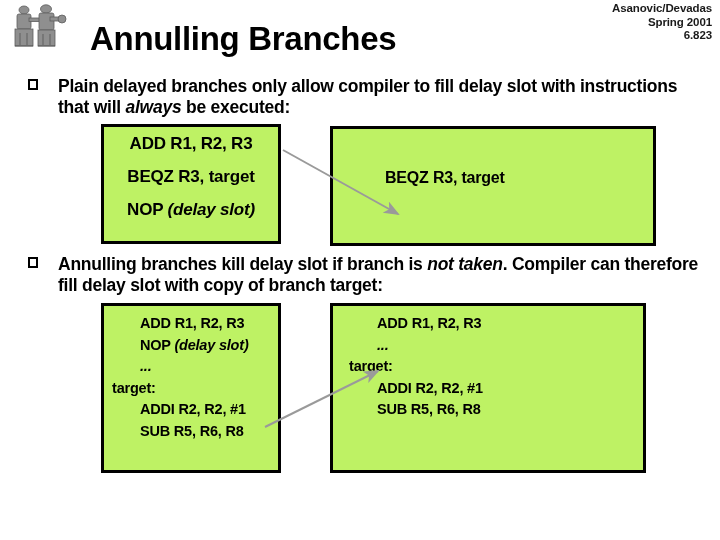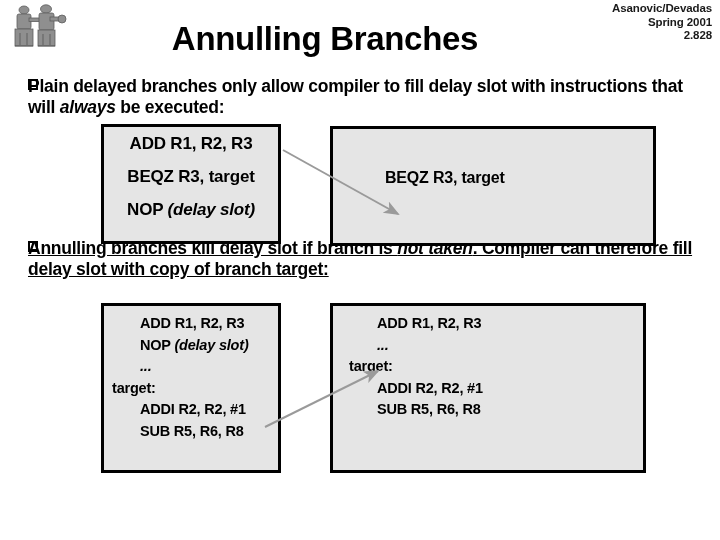--- a/index.html
+++ b/index.html
@@ -40,21 +40,20 @@
     line-height: 13.5px;
     color: #1a1a1a;
     letter-spacing: -0.1px;
     margin-left: 48px;
   }
   .slide-title {
     position: absolute;
     left: 90px;
     top: 20px;
     width: 470px;
-    text-align: center;
     font-size: 33px;
     font-weight: bold;
     letter-spacing: -0.3px;
     line-height: 38px;
     color: #000000;
   }
 
   
   .bullet {
     position: absolute;
@@ -64,36 +63,37 @@
     position: absolute;
     left: 0;
     top: 3px;
     width: 10px;
     height: 11px;
     border: 2px solid #000;
     box-sizing: border-box;
   }
   .bullet .btext {
     display: block;
+    margin-left: 30px;
     font-size: 17.5px;
     font-weight: bold;
     line-height: 21px;
     letter-spacing: -0.25px;
   }
   .bullet .btext i { font-style: italic; }
 
   #bullet-1 { left: 28px; top: 76px; width: 672px; }
-  #bullet-2 { left: 28px; top: 238px; width: 672px; text-decoration: underline; }
+  #bullet-2 { left: 28px; top: 254px; width: 672px; }
   #bullet-3 { left: 36px; top: 480px; width: 664px; }
 
   
   .codebox {
     position: absolute;
     border: 3px solid #000;
-    background: #e5e5e5;
+    background: #bef264;
     box-sizing: border-box;
   }
   .codeline {
     font-size: 15.5px;
     font-weight: bold;
     letter-spacing: -0.2px;
     white-space: pre;
     color: #000;
   }
   .codeline i { font-style: italic; }
@@ -154,21 +154,21 @@
         <line x1="21" y1="30" x2="21" y2="42"></line>
         <line x1="37" y1="31" x2="37" y2="42"></line>
         <line x1="44" y1="31" x2="44" y2="42"></line>
       </g>
     </svg>
   </div>
 
   <div class="credit">
     <div>Asanovic/Devadas</div>
     <div>Spring 2001</div>
-    <div>2.828</div>
+    <div>6.823</div>
   </div>
 
   <div class="slide-title">Annulling Branches</div>
 
   <div class="bullet" id="bullet-1">
     <span class="marker"></span>
     <span class="btext">Plain delayed branches only allow compiler to fill delay slot with instructions that will <i>always</i> be executed:</span>
   </div>
 
   <div class="bullet" id="bullet-2">

